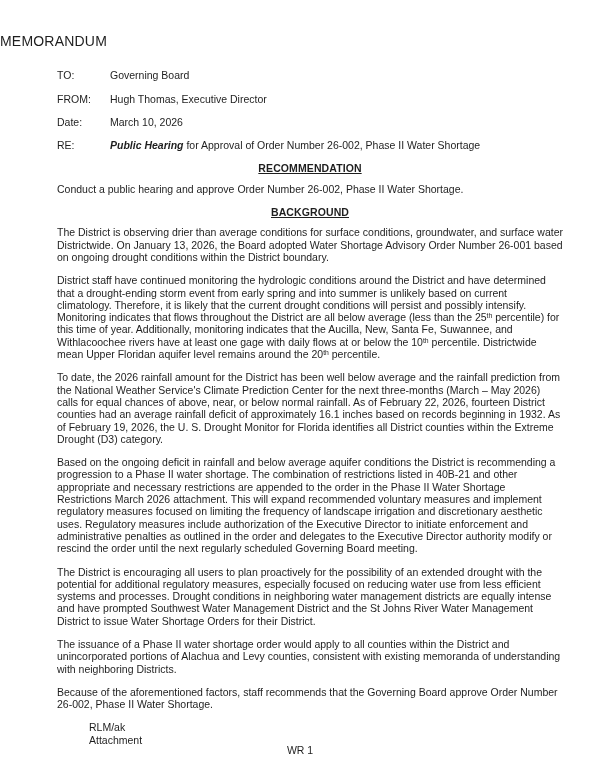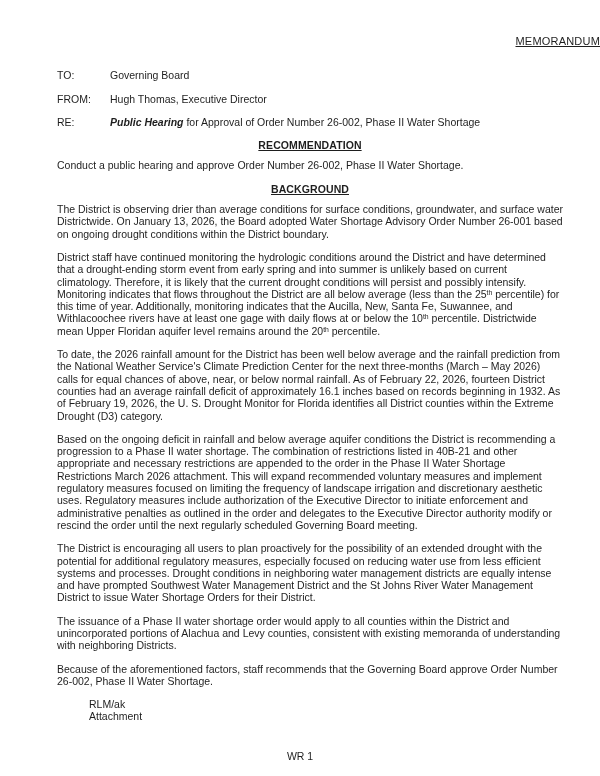--- a/index.html
+++ b/index.html
@@ -17,24 +17,23 @@
     overflow: hidden;
     font-family: "Liberation Sans", "DejaVu Sans", sans-serif;
     font-size: 10.5px;
     line-height: 12.3px;
     color: #1e1e1e;
     -webkit-font-smoothing: antialiased;
   }
   .doc-title {
     margin-left: -57px;
     margin-right: -37px;
-    text-align: right;
-    font-size: 11px;
+    text-align: left;
+    font-size: 14px;
     letter-spacing: 0.2px;
-    text-decoration: underline;
   }
   .meta {
     margin-top: 22px;
   }
   .meta-row {
     display: flex;
     margin-bottom: 11px;
     justify-content: flex-end;
   }
   .meta-label {
@@ -75,40 +74,44 @@
     margin-top: 0;
   }
   .signoff-line {
     margin: 0;
     padding-left: 32px;
   }
   .page-footer {
     position: absolute;
     left: 0;
     right: 0;
-    bottom: 14px;
+    bottom: 20px;
     text-align: center;
     font-size: 10.5px;
   }
 </style>
 </head>
 <body>
 
 <div class="page">
 
   <div class="doc-title">MEMORANDUM</div>
 
   <div class="meta">
     <div class="meta-row">
       <span class="meta-label">TO:</span>
       <span class="meta-value"><span>Governing Board</span></span>
     </div>
     <div class="meta-row">
       <span class="meta-label">FROM:</span>
       <span class="meta-value"><span>Hugh Thomas, Executive Director</span></span>
+    </div>
+    <div class="meta-row">
+      <span class="meta-label">Date:</span>
+      <span class="meta-value"><span>March 10, 2026</span></span>
     </div>
     <div class="meta-row">
       <span class="meta-label">RE:</span>
       <span class="meta-value"><b class="bi">Public Hearing</b><span> for Approval of Order Number 26-002, Phase II Water Shortage</span></span>
     </div>
   </div>
 
   <div class="section">
     <h2 class="section-heading">RECOMMENDATION</h2>
     <div class="section-body">

